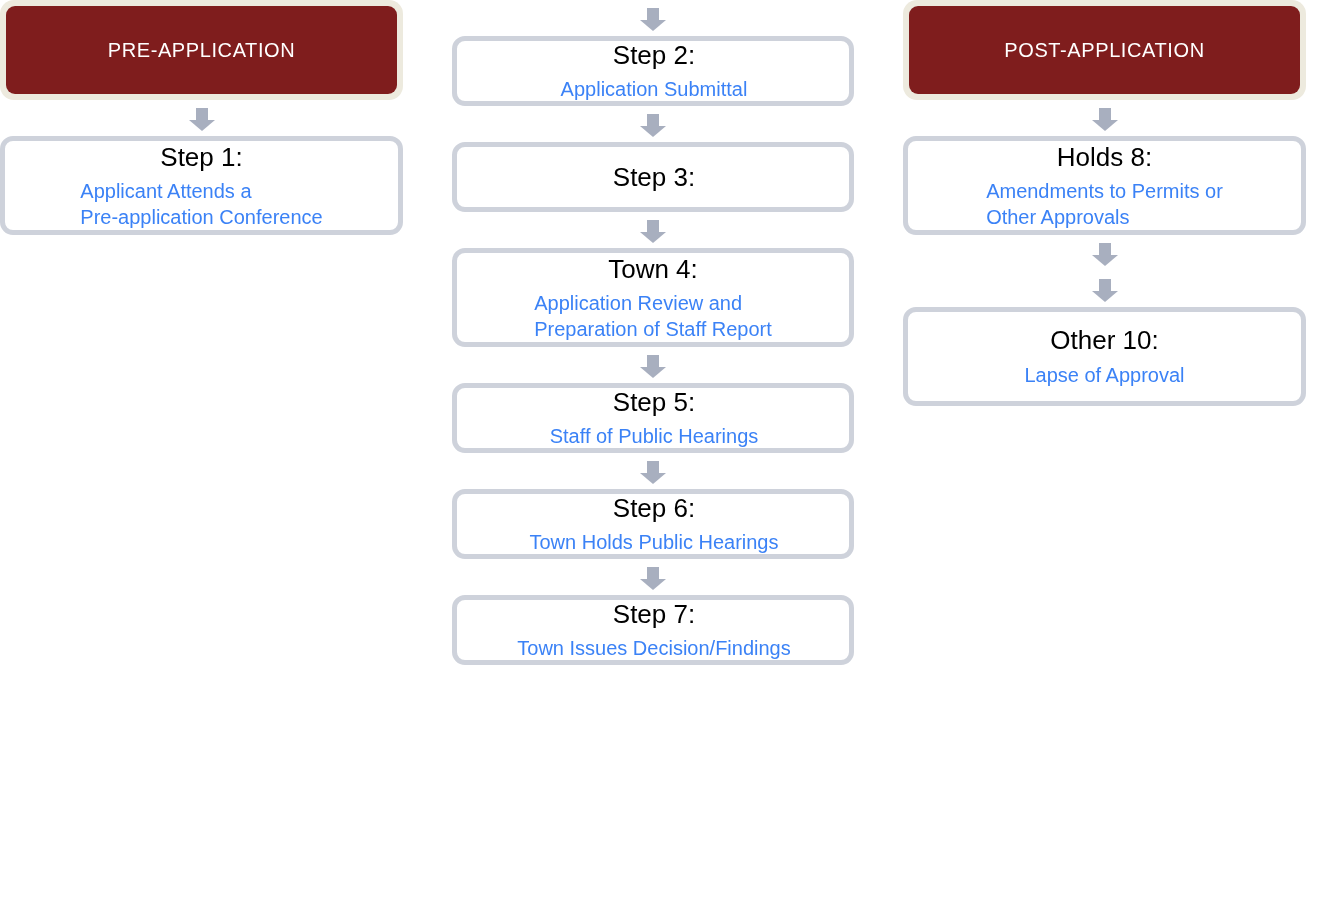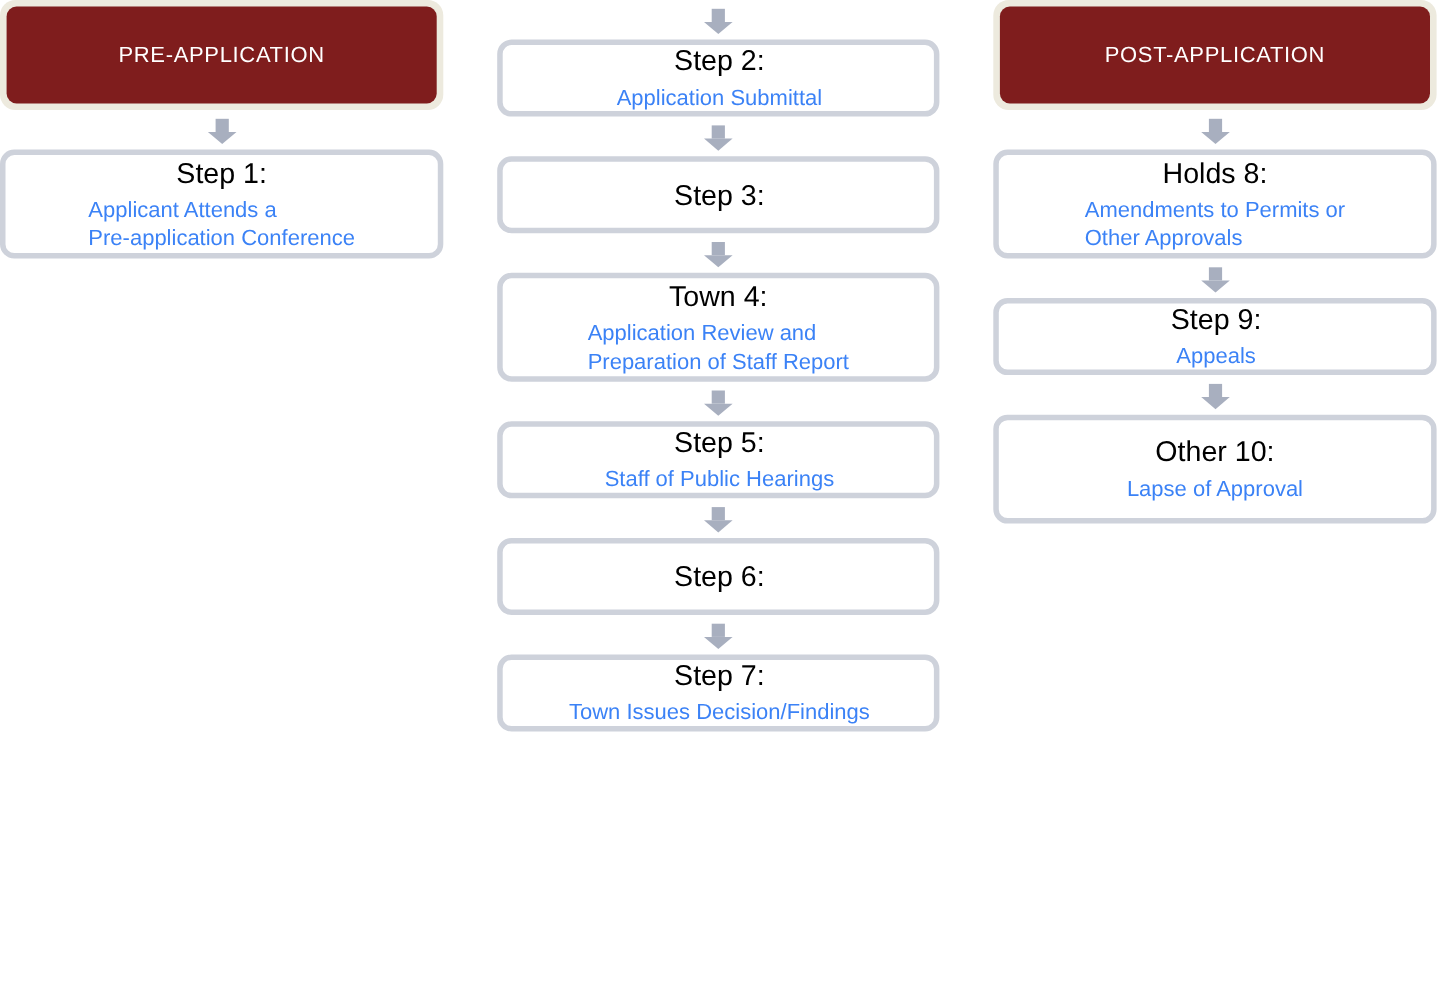--- a/index.html
+++ b/index.html
@@ -181,20 +181,21 @@
       <div class="step-text">Staff of Public Hearings</div>
     </div>
 
     <div class="arrow">
       <div class="shaft"></div>
         <div class="head"></div>
     </div>
 
     <div class="step-box short">
       <div class="step-label">Step 6:</div>
+      <div class="step-text">Town Holds Public Hearings</div>
     </div>
 
     <div class="arrow">
       <div class="shaft"></div>
         <div class="head"></div>
     </div>
 
     <div class="step-box short">
       <div class="step-label">Step 7:</div>
       <div class="step-text">Town Issues Decision/Findings</div>
@@ -215,24 +216,20 @@
       <div class="step-label">Holds 8:</div>
       <div class="step-text">Amendments to Permits or
 Other Approvals</div>
     </div>
 
     <div class="arrow">
       <div class="shaft"></div>
         <div class="head"></div>
     </div>
 
-    <div class="step-box short">
-      <div class="step-label">Step 9:</div>
-      <div class="step-text">Appeals</div>
-    </div>
 
     <div class="arrow">
       <div class="shaft"></div>
         <div class="head"></div>
     </div>
 
     <div class="step-box tall">
       <div class="step-label">Other 10:</div>
       <div class="step-text">Lapse of Approval</div>
     </div>

